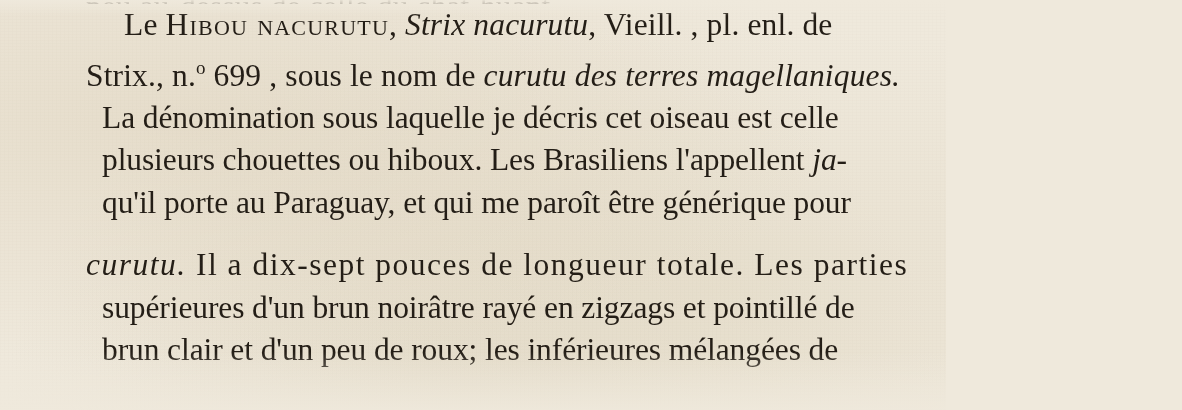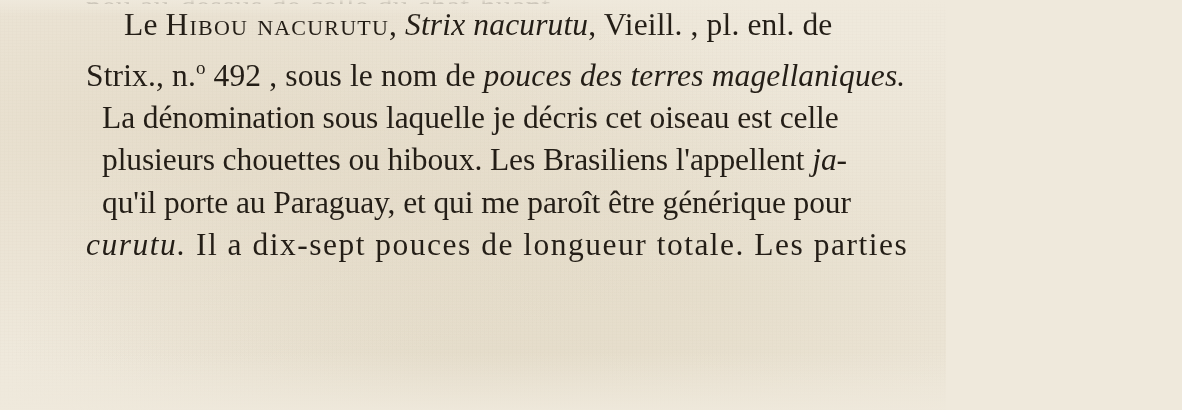--- a/index.html
+++ b/index.html
@@ -65,21 +65,21 @@
     letter-spacing: 1.2px;
   }
   .it {
     font-style: italic;
   }
   .sup {
     font-size: 19px;
     vertical-align: super;
     letter-spacing: 0;
   }
-  .w-wide { letter-spacing: 1.5px; }
+  .w-wide { letter-spacing: 1.5px; margin-top: 20px; }
   .w-tight { letter-spacing: -0.1px; margin-left: 16px; }
   .fade-top {
     position: absolute;
     left: 0; right: 0; top: 0;
     height: 16px;
     background: linear-gradient(to bottom, rgba(239,233,220,0.95), rgba(239,233,220,0));
   }
   .fade-bottom {
     position: absolute;
     left: 0; right: 0; bottom: 0;
@@ -94,35 +94,37 @@
 
   <div class="text-block">
 
     <div class="cut-line">peu au-dessus de celle du chat-huant.</div>
 
     <div class="line indent">
       <span>Le </span><span class="sc">Hibou nacurutu</span><span>, </span><span class="it">Strix nacurutu</span><span>, Vieill. , pl. enl. de</span>
     </div>
 
     <div class="line">
-      <span>Strix., n.</span><span class="sup">o</span><span> 492 , sous le nom de </span><span class="it">pouces des terres magellaniques.</span>
+      <span>Strix., n.</span><span class="sup">o</span><span> 699 , sous le nom de </span><span class="it">curutu des terres magellaniques.</span>
     </div>
 
     <div class="line w-tight">La dénomination sous laquelle je décris cet oiseau est celle</div>
 
     <div class="line w-tight">
       <span>plusieurs chouettes ou hiboux. Les Brasiliens l'appellent </span><span class="it">ja-</span>
     </div>
 
     <div class="line w-tight">qu'il porte au Paraguay, et qui me paroît être générique pour</div>
 
     <div class="line w-wide">
       <span class="it">curutu.</span><span> Il a dix-sept pouces de longueur totale. Les parties</span>
     </div>
 
+    <div class="line w-tight">supérieures d'un brun noirâtre rayé en zigzags et pointillé de</div>
 
+    <div class="line w-tight">brun clair et d'un peu de roux; les inférieures mélangées de</div>
 
   </div>
 
   <div class="scan-noise"></div>
   <div class="fade-top"></div>
   <div class="fade-bottom"></div>
 </div>
 
 </body></html>

